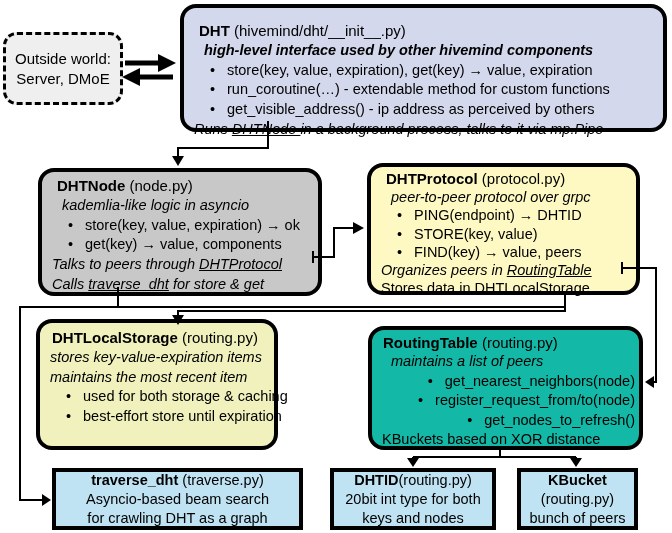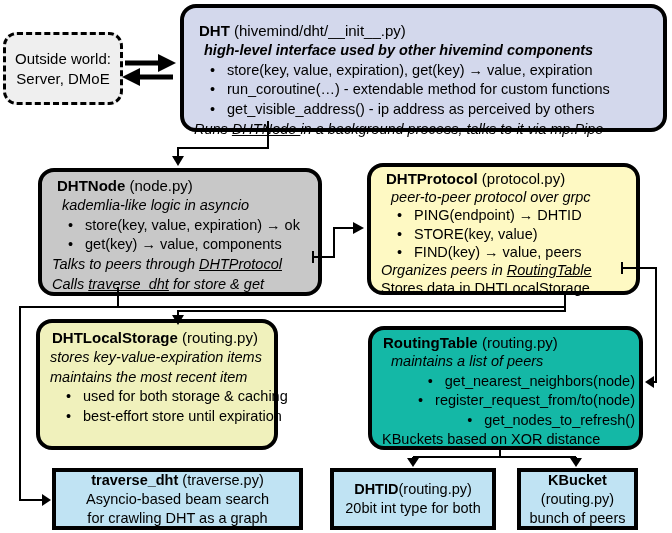--- a/index.html
+++ b/index.html
@@ -143,20 +143,21 @@
 
   <div class="box square leaf traverse" style="background-color: rgb(192, 227, 243);">
     <div class="line"><span class="b">traverse_dht</span><span> (traverse.py)</span></div>
     <div class="line">Asyncio-based beam search</div>
     <div class="line">for crawling DHT as a graph</div>
   </div>
 
   <div class="box square leaf dhtid" style="background-color: rgb(192, 227, 243);">
     <div class="line"><span class="b">DHTID</span><span>(routing.py)</span></div>
     <div class="line">20bit int type for both</div>
+    <div class="line">keys and nodes</div>
   </div>
 
   <div class="box square leaf kbucket" style="background-color: rgb(192, 227, 243);">
     <div class="line b">KBucket</div>
     <div class="line">(routing.py)</div>
     <div class="line">bunch of peers</div>
   </div>
 
   <svg id="wires" viewBox="0 0 672 533" xmlns="http://www.w3.org/2000/svg">
 

